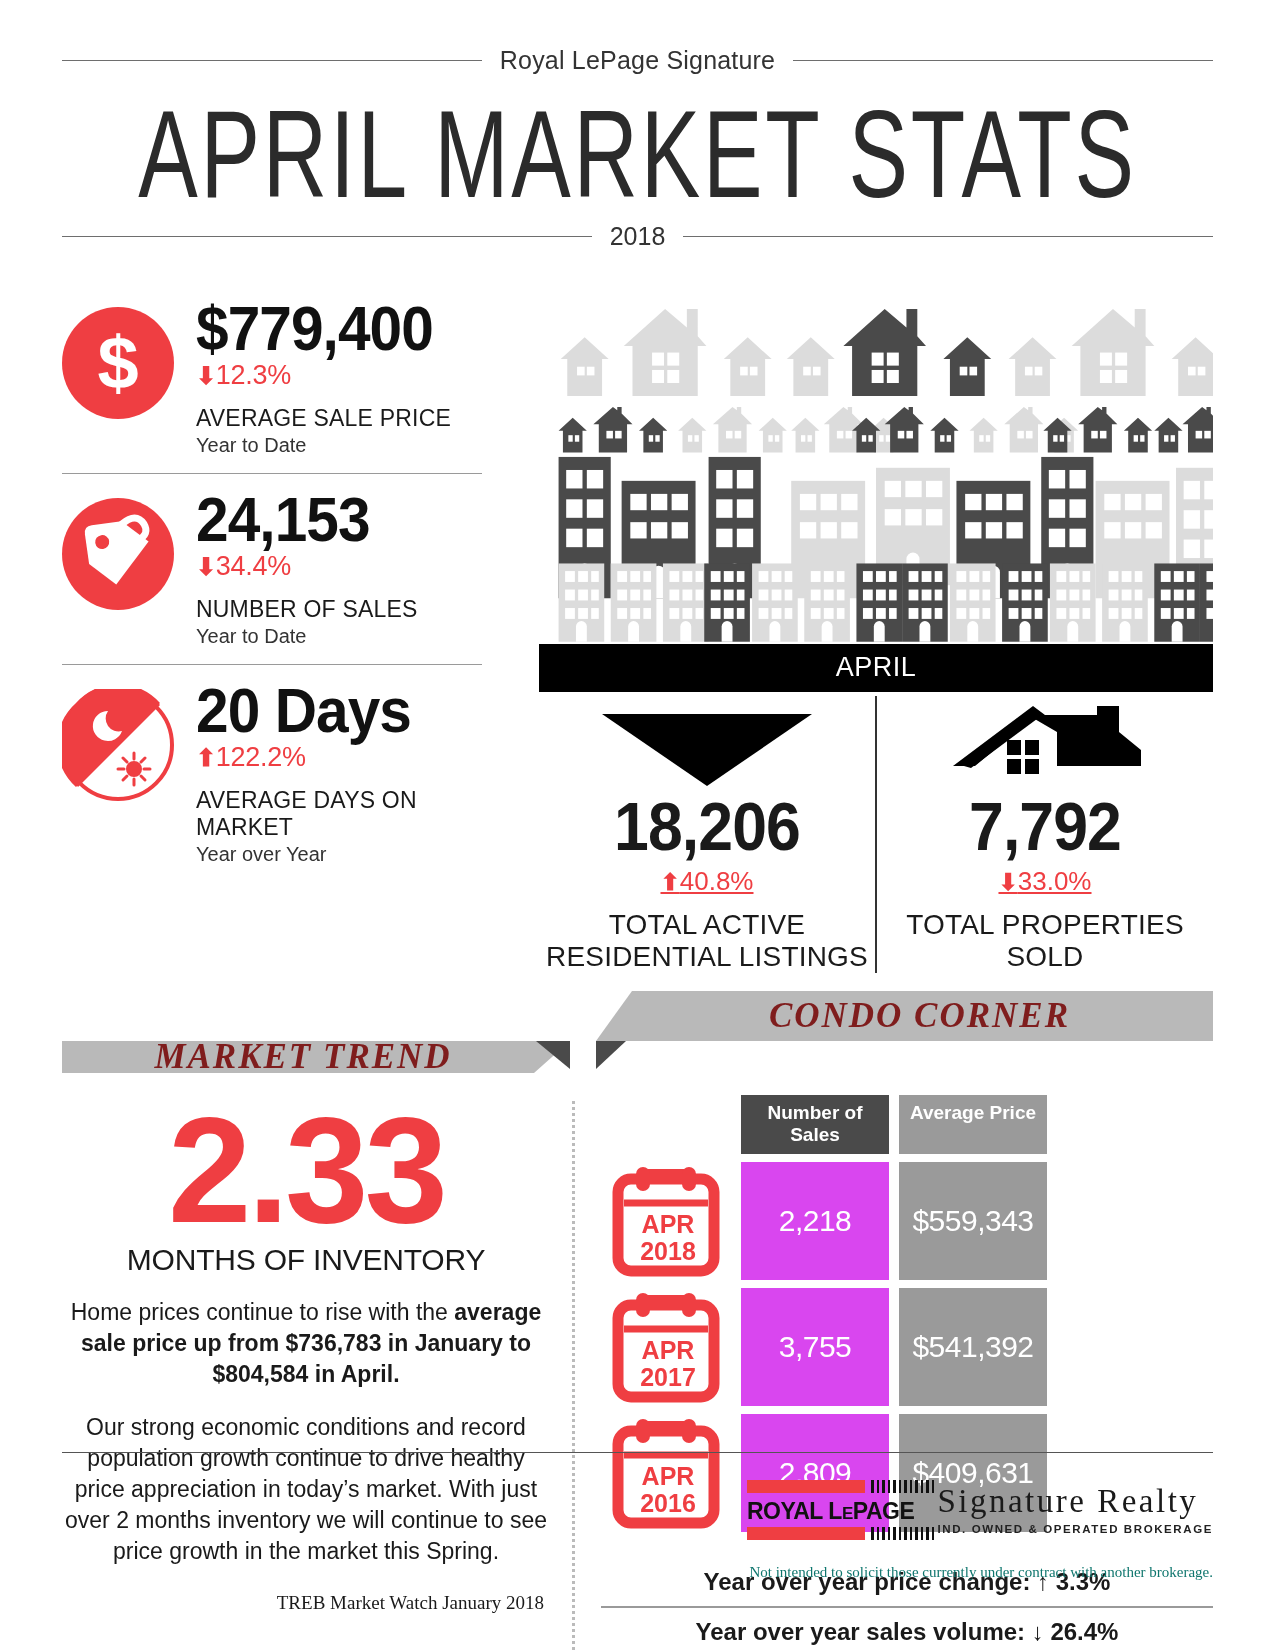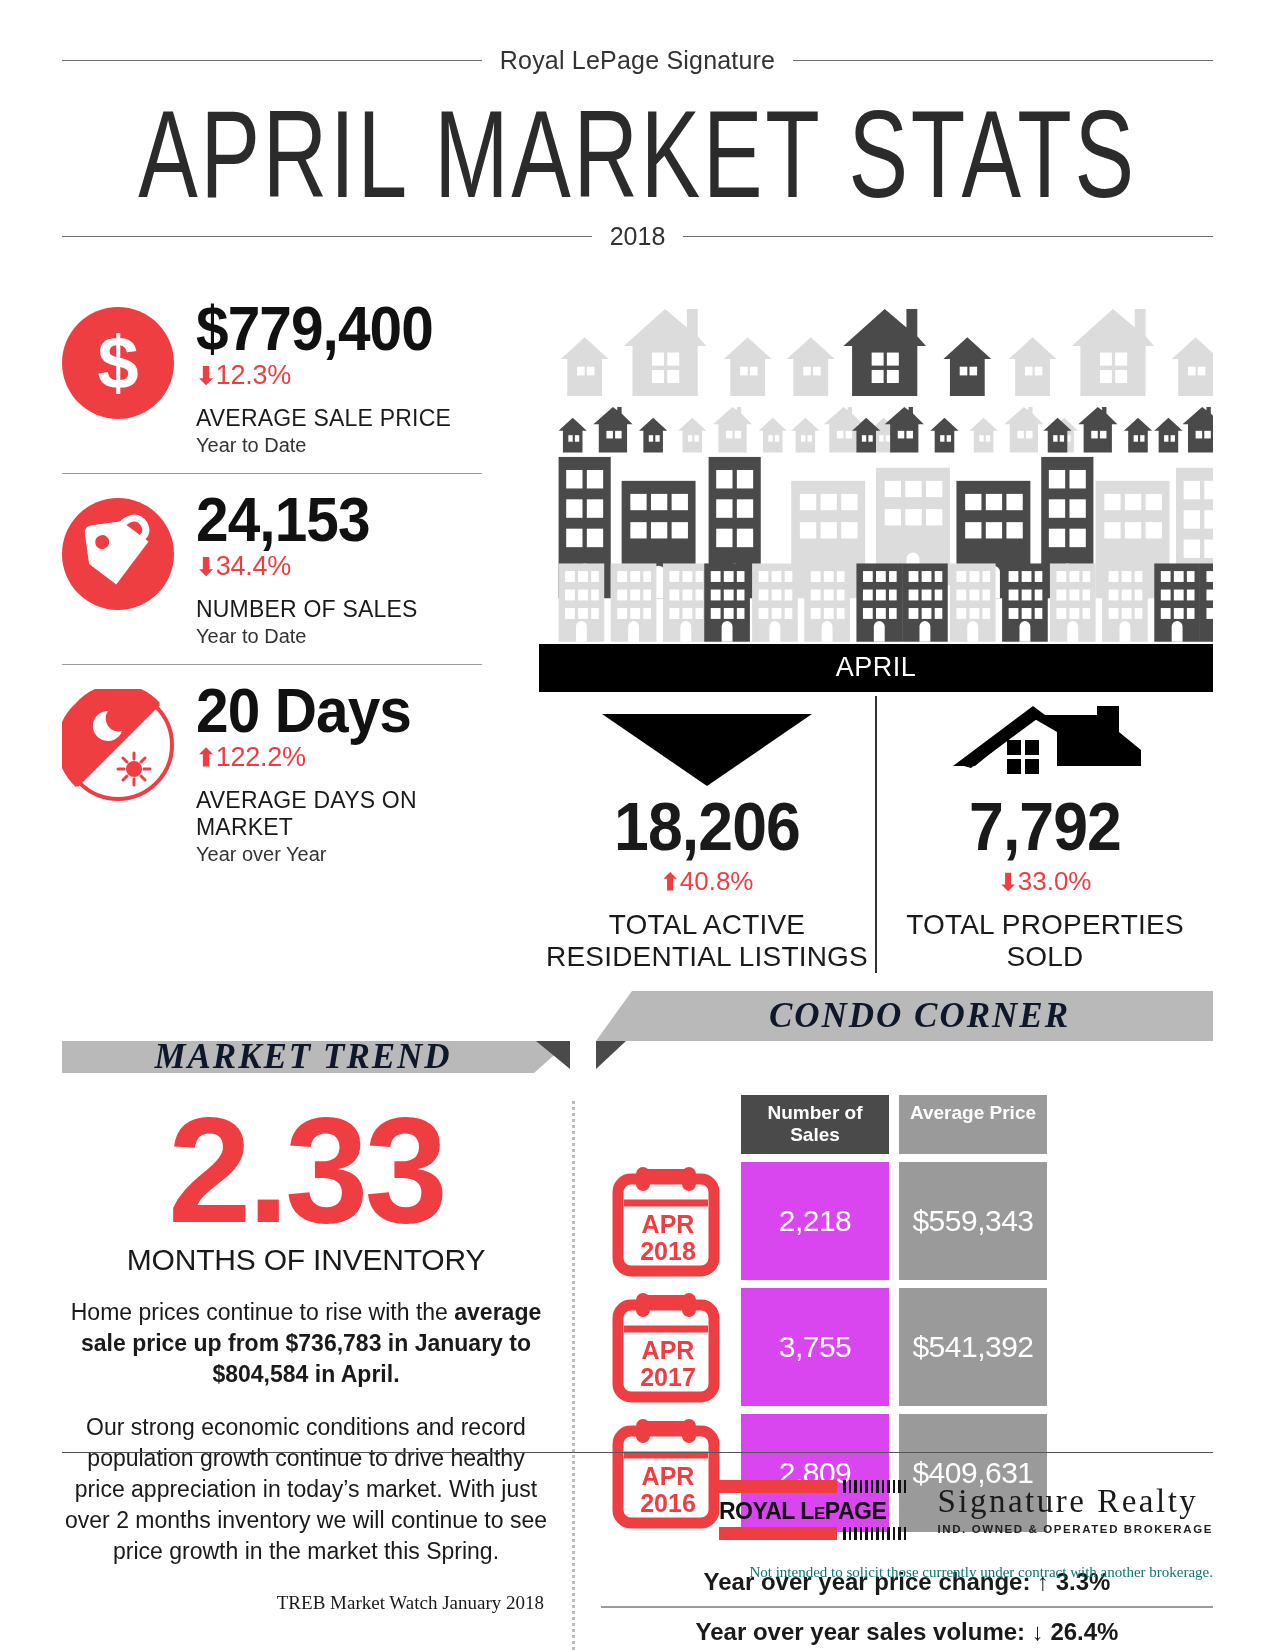--- a/index.html
+++ b/index.html
@@ -94,34 +94,34 @@
   }
   .april-stats { display: flex; margin-top: 4px; }
   .as-col { flex: 1; text-align: center; position: relative; padding-top: 8px; }
   .as-col.right { border-left: 2px solid #333; }
   .as-icon { height: 82px; display: flex; align-items: flex-end; justify-content: center; }
   .as-value {
     font-size: 68px; font-weight: 700; line-height: 1;
     letter-spacing: -1px; margin-top: 6px;
     transform: scaleX(0.92); 
   }
-  .as-change { font-size: 26px; color: #ef3e42; margin-top: 6px; }
+  .as-change { font-size: 26px; color: #ef3e42; margin-top: 6px; text-decoration: underline; }
   .as-change .arw { font-weight: 700; font-size: 23px; }
   .as-label {
     font-size: 28px; line-height: 1.15; margin-top: 12px;
     letter-spacing: .2px;
   }
 
   
   .banners { position: relative; height: 92px; margin-top: 18px; }
   .banner {
     position: absolute;
     background: #b9b9b9;
     display: flex; align-items: center; justify-content: center;
-    color: #0f172a;
+    color: #7f1d1d;
     font-family: "Liberation Serif", serif;
     font-style: italic; font-weight: 700;
     font-size: 35px; letter-spacing: 2px;
   }
   .banner-condo {
     right: 62px; top: 0; left: 596px; height: 50px;
     clip-path: polygon(36px 0, 100% 0, 100% 100%, 0 100%);
     padding-left: 30px;
   }
   .fold-condo {
@@ -190,21 +190,21 @@
 
   
   .footer-rule {
     position: absolute; left: 62px; right: 62px; top: 1452px;
     height: 1px; background: #555;
   }
   .footer {
     position: absolute; right: 62px; top: 1478px;
     text-align: right;
   }
-  .logo-row { display: flex; align-items: center; gap: 28px; justify-content: flex-end; }
+  .logo-row { display: flex; align-items: center; gap: 0; justify-content: flex-end; }
   .rlp-mark { width: 190px; }
   .sig-text { text-align: left; }
   .sig-name {
     font-family: "Liberation Serif", serif;
     font-size: 33px; letter-spacing: 2.5px; line-height: 1;
   }
   .sig-sub {
     font-size: 11.5px; letter-spacing: 1.6px; font-weight: 700;
     margin-top: 5px; color: #222;
   }

